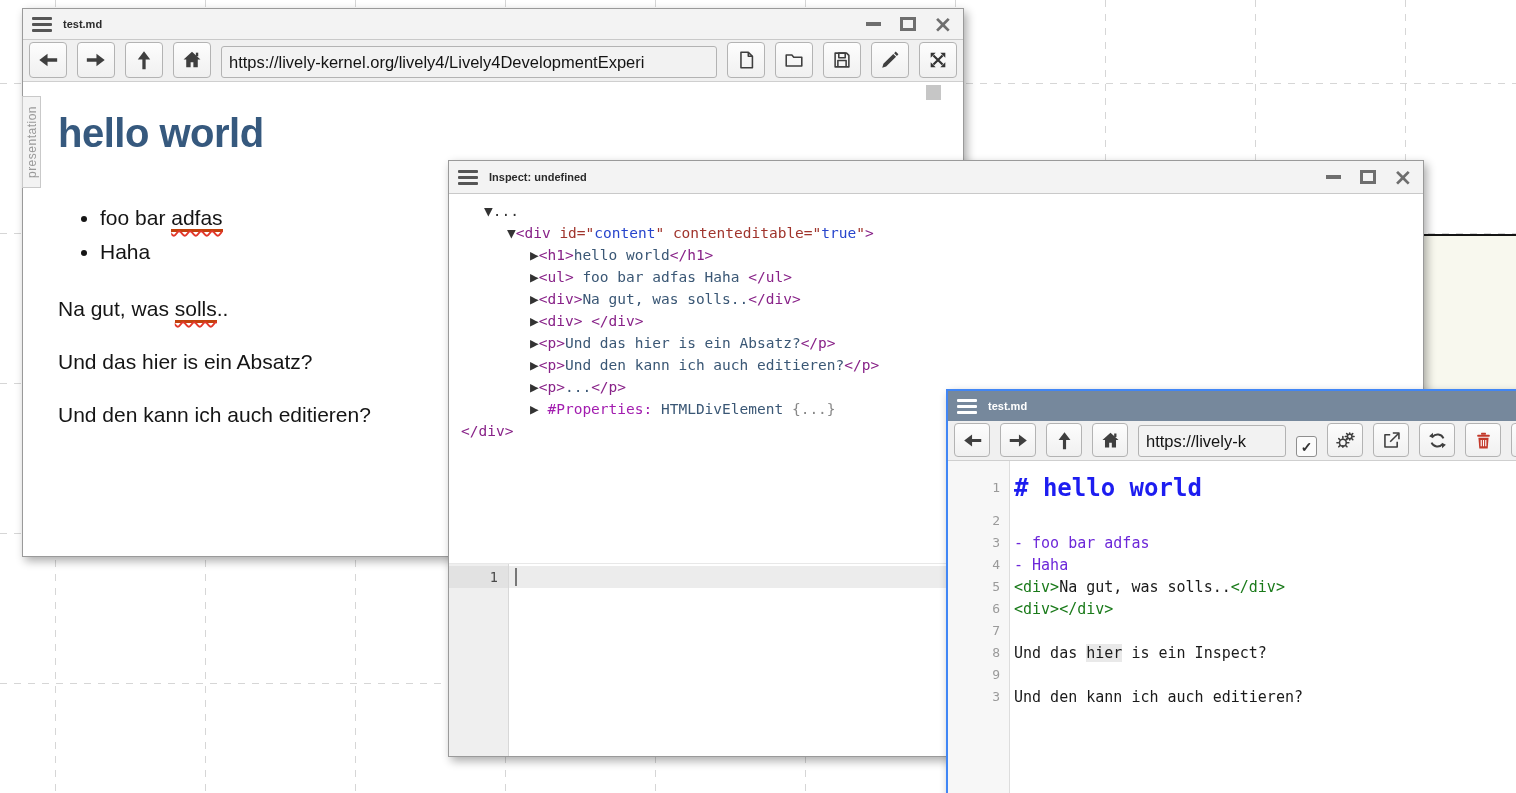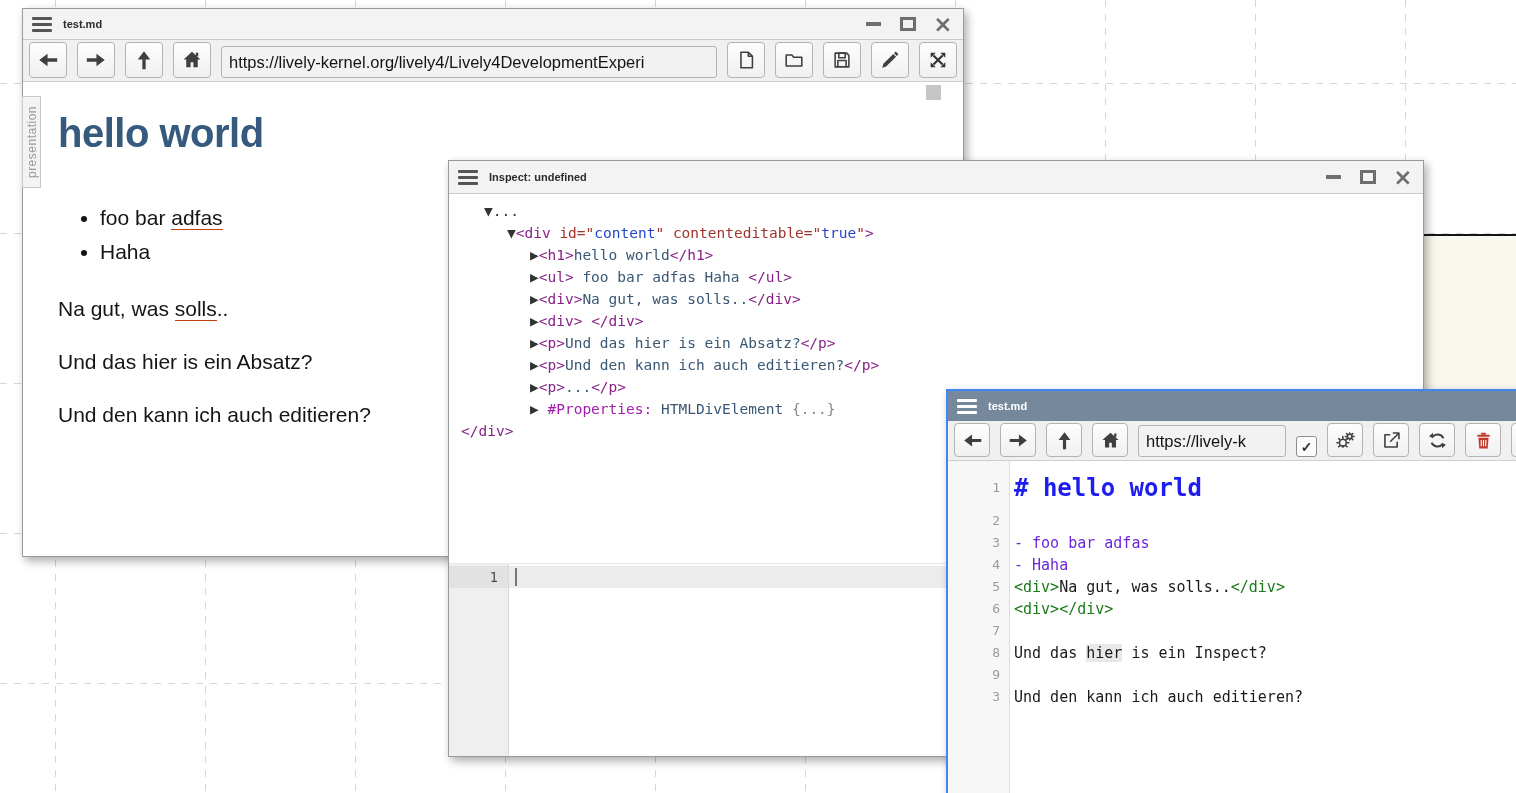--- a/index.html
+++ b/index.html
@@ -38,21 +38,21 @@
   
   .w1{left:22px;top:8px;width:940px;height:547px;z-index:2}
   .w1 .url-input{width:514px}
   .side-tab{position:absolute;left:-1px;top:87px;width:17px;height:90px;background:#f3f3f3;
     border:1px solid #c9c9c9;display:flex;align-items:center;justify-content:center;cursor:pointer}
   .side-tab span{writing-mode:vertical-rl;transform:rotate(180deg);font-size:12px;color:#999;letter-spacing:.5px}
   .w1-content{position:absolute;top:72px;left:0;right:0;bottom:0;padding:30px 30px 0 35px;overflow:hidden}
   .w1-content h1{font-size:40px;font-weight:bold;color:#36597e;margin:0;letter-spacing:-.5px}
   .w1-content ul{margin:45px 0 0;padding-left:42px;font-size:21px;line-height:34px;color:#151515}
   .w1-content p{margin:27px 0 0;font-size:21px;line-height:26px;color:#151515}
-  .misspelled{border-bottom:1px solid #c2410c;text-decoration-style:wavy;
+  .misspelled{border-bottom:3px solid #c2410c;text-decoration:underline;text-decoration-style:wavy;
     text-decoration-color:#e2372b;text-decoration-thickness:1.5px;text-underline-offset:5px}
   .scroll-thumb{position:absolute;left:903px;top:76px;width:15px;height:15px;background:#c6c6c6;cursor:pointer}
   
   .w2{left:448px;top:160px;width:974px;height:595px;z-index:3}
   .w2 .titlebar{height:32px}
   .tree{position:absolute;top:32px;left:0;right:0;height:370px;overflow:hidden;
     font-family:"DejaVu Sans Mono",monospace;font-size:14.5px;line-height:22px;padding-top:7px;white-space:pre;cursor:default}
   .tree-line{white-space:pre}
   .seg-m{color:#333}.seg-plain{color:#333}.seg-tag{color:#882288}.seg-attr{color:#a0342c}
   .seg-val{color:#2745cc}.seg-txt{color:#3a5775}.seg-prop{color:#a21caf}

